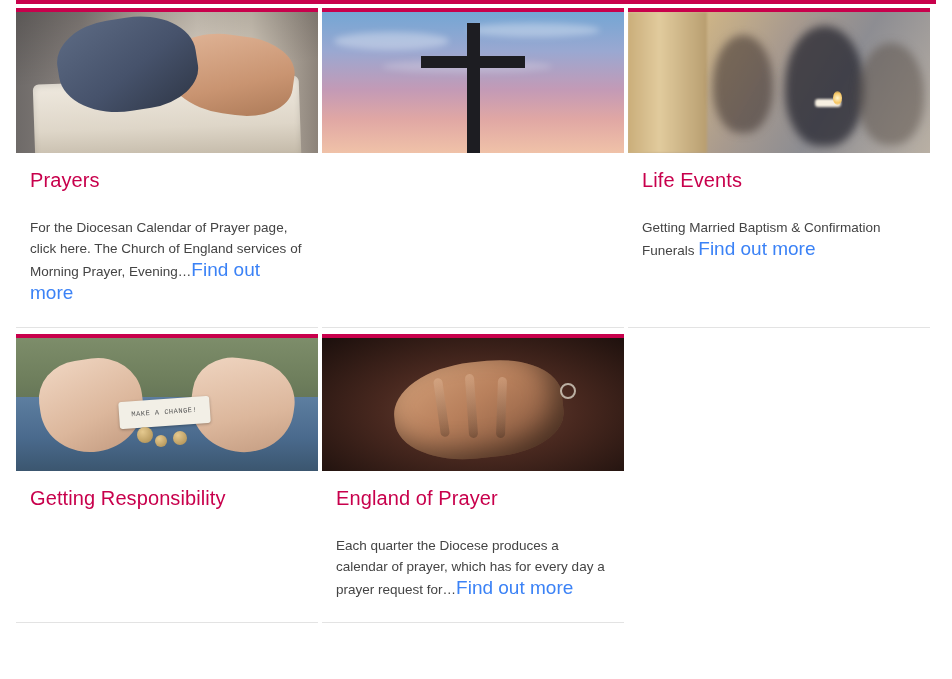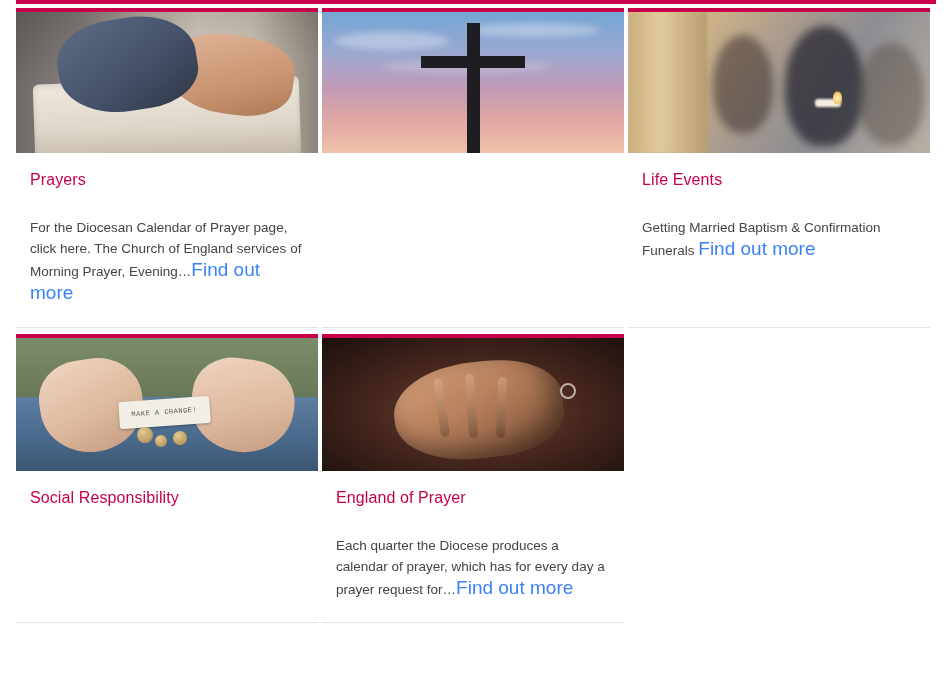--- a/index.html
+++ b/index.html
@@ -64,21 +64,21 @@
     overflow: hidden;
     position: relative;
   }
   .card.row2 .card-media { height: 133px; }
 
   .card-body {
     padding: 14px 14px 22px 14px;
   }
 
   .card-title {
-    font-size: 16px;
+    font-size: 20px;
     line-height: 26px;
     color: #c8004c;
     font-weight: normal;
     margin: 0 0 24px 0;
     letter-spacing: 0.1px;
   }
 
   .card-text {
     font-size: 13.5px;
     line-height: 21px;
@@ -315,21 +315,21 @@
           <div class="jeans"></div>
           <div class="arm-l"></div>
           <div class="arm-r"></div>
           <div class="note">MAKE A CHANGE!</div>
           <div class="coin k1"></div>
           <div class="coin k2"></div>
           <div class="coin k3"></div>
         </div>
       </div>
       <div class="card-body">
-        <h2 class="card-title">Social Responsibility</h2>
+        <h2 class="card-title">Getting Responsibility</h2>
       </div>
     </div>
 
     <div class="card row2">
       <div class="card-top-bar"></div>
       <div class="card-media">
         <div class="img-calendar">
           <div class="hands"></div>
           <div class="finger g1"></div>
           <div class="finger g2"></div>

